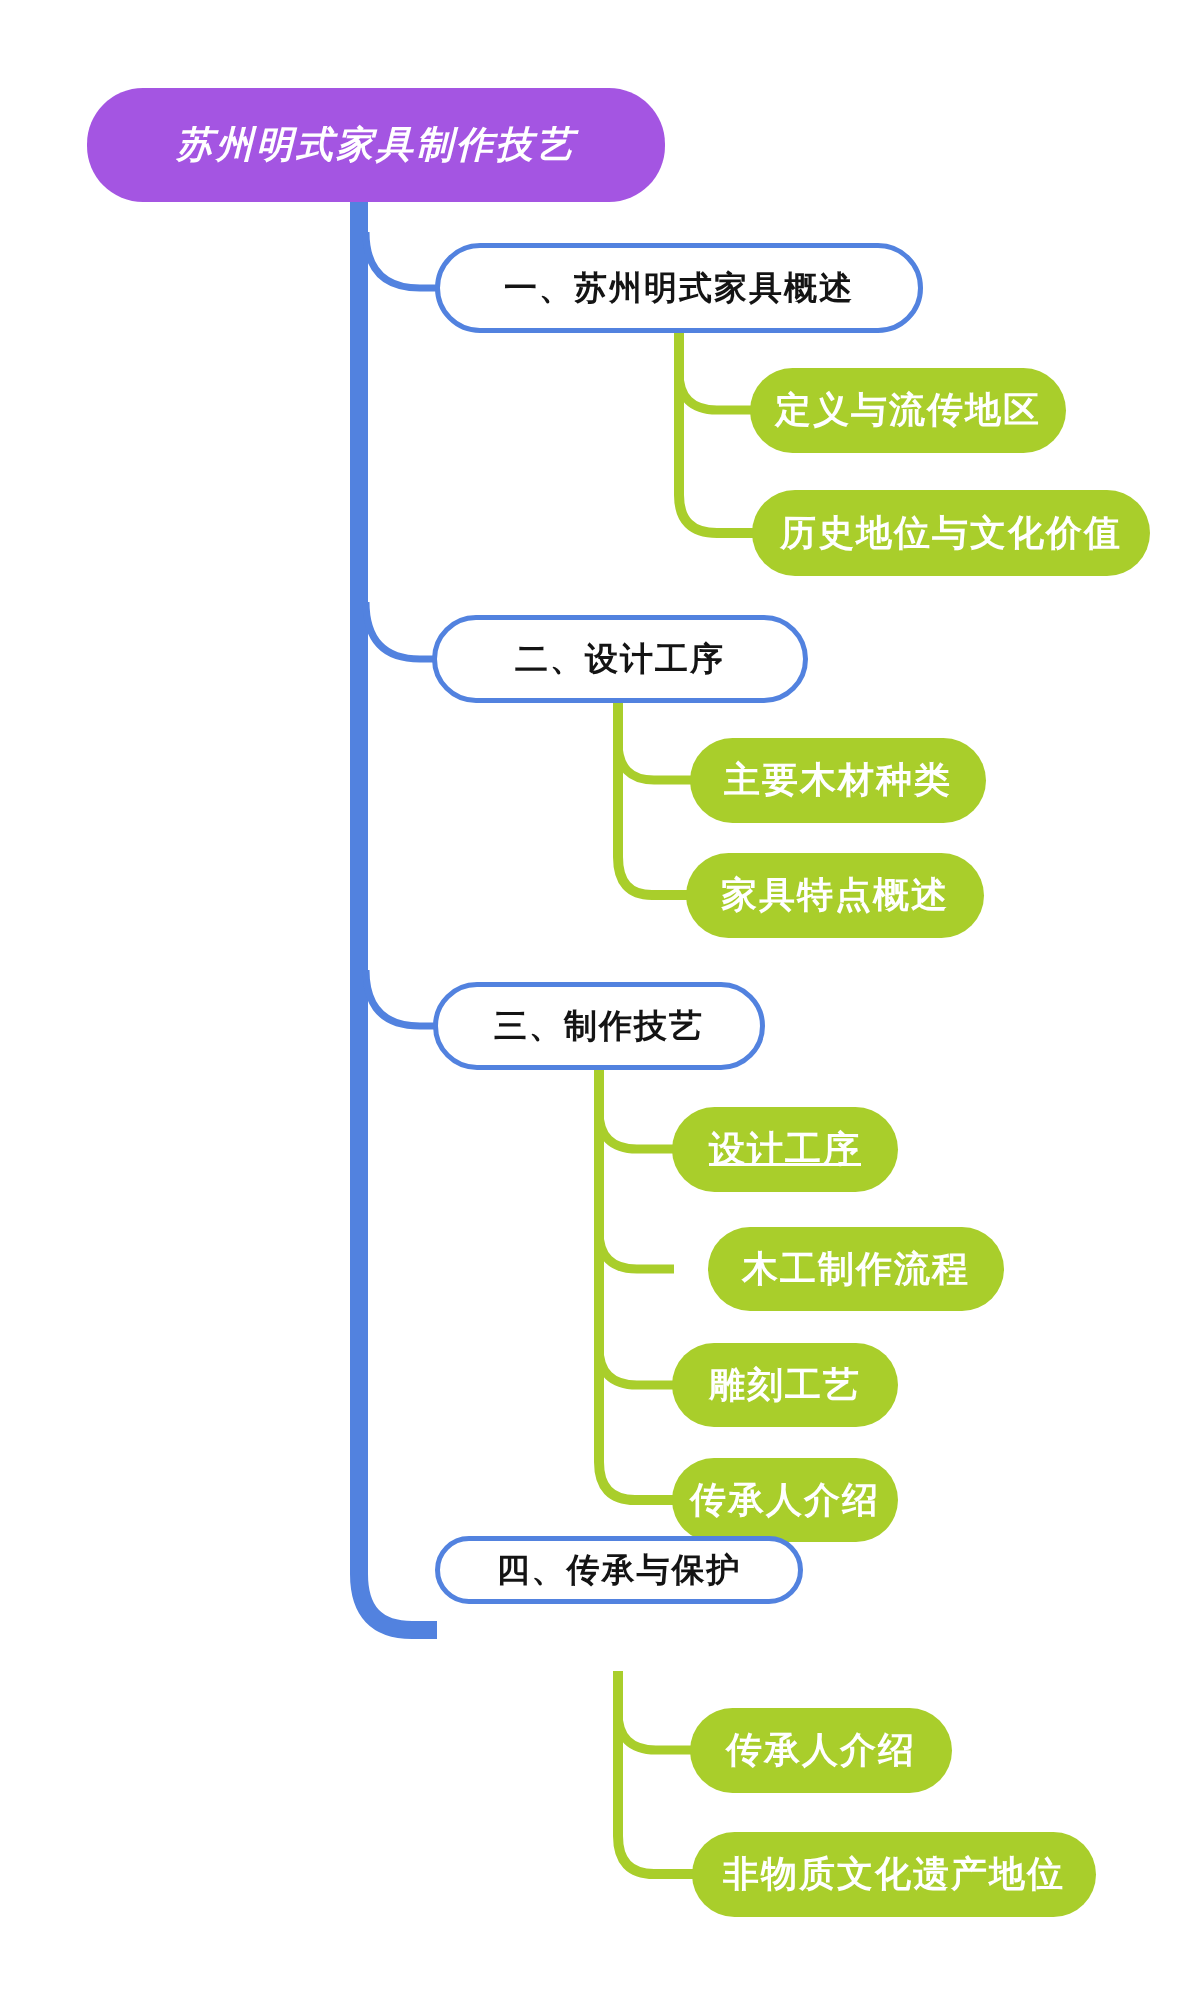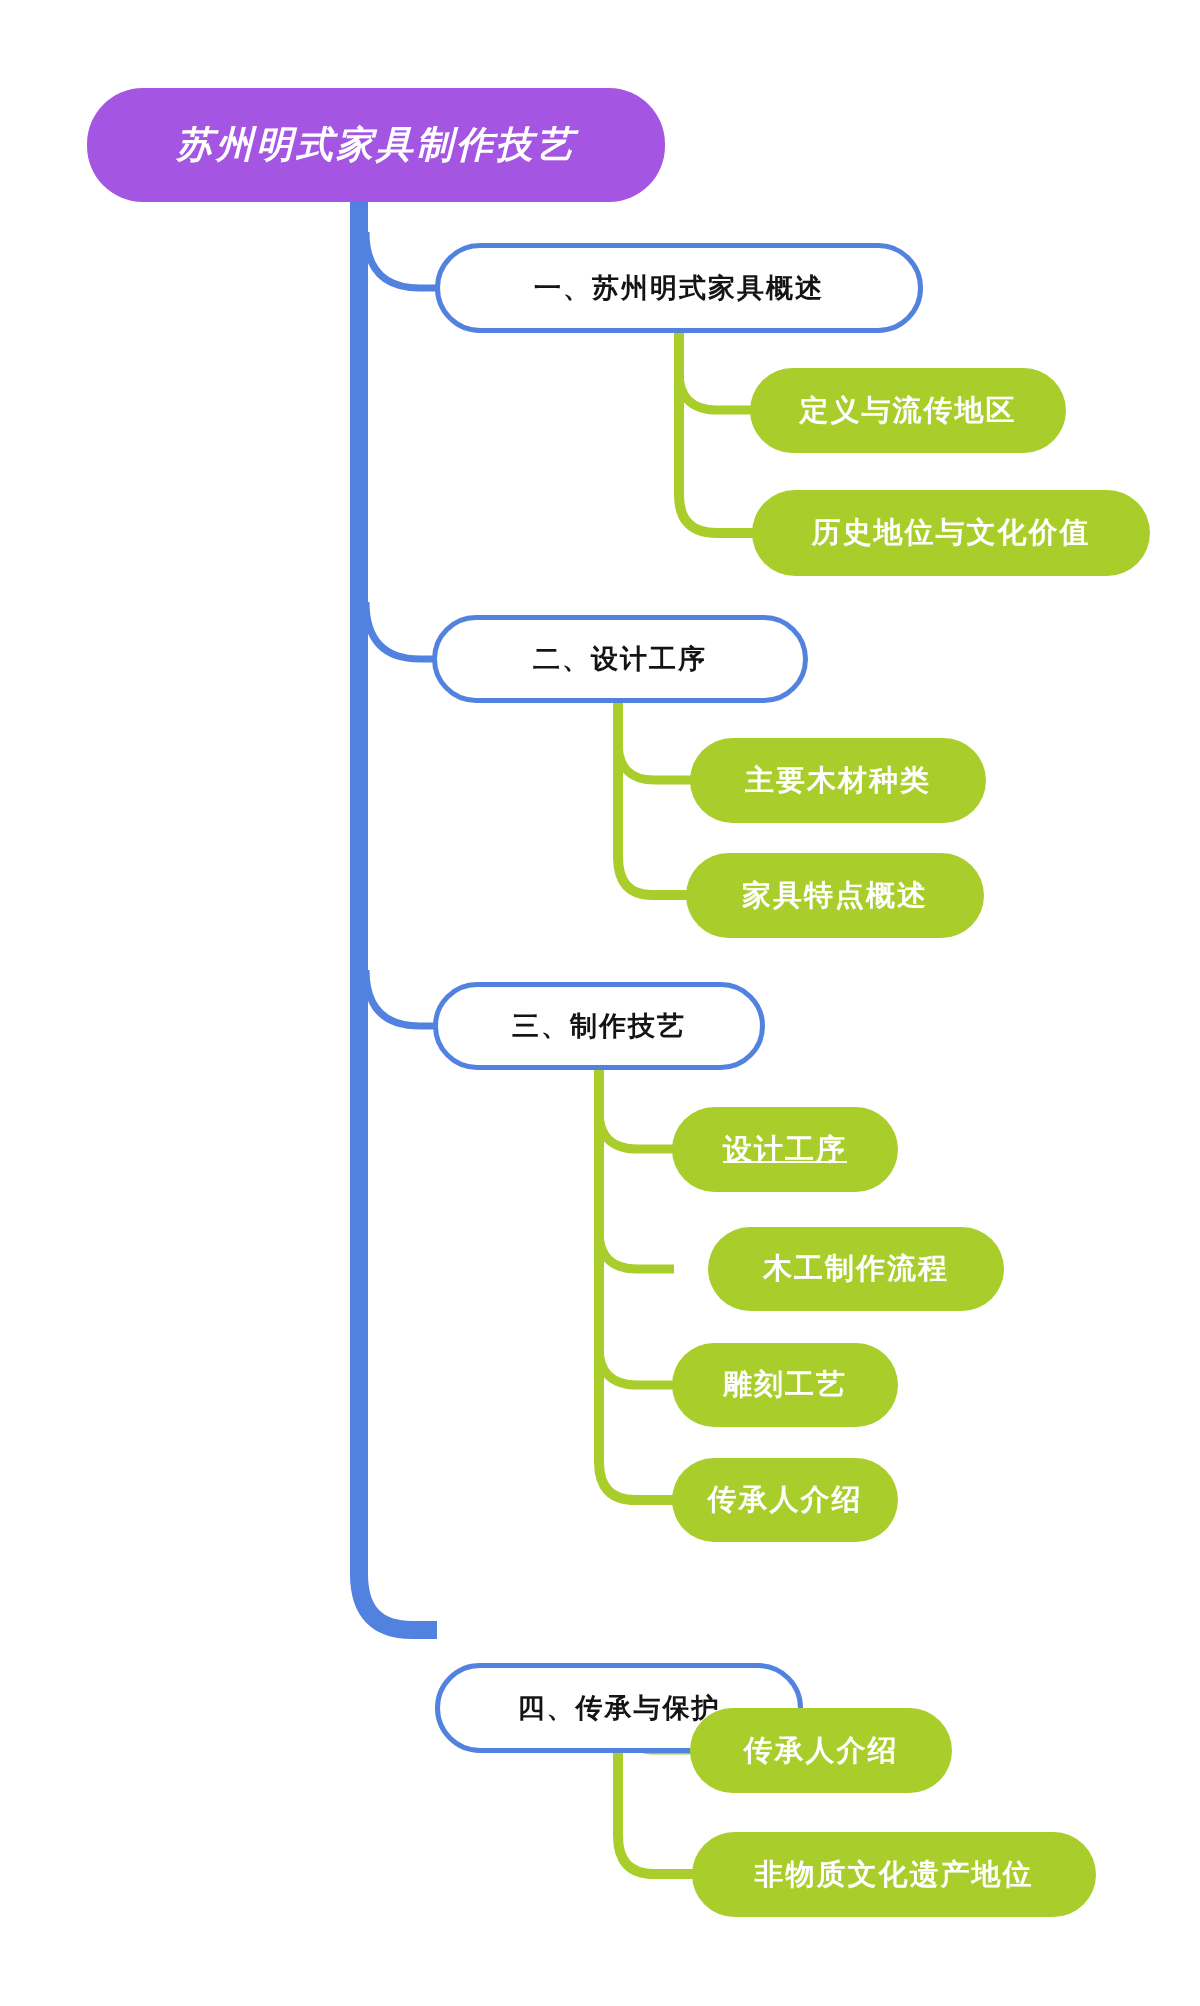--- a/index.html
+++ b/index.html
@@ -35,27 +35,27 @@
     background:var(--root-bg);
     color:var(--root-text);
     border-radius:56px;
     font-size:37px;letter-spacing:3px;font-style:italic;
   }
   .node-branch{
     background:#FFFFFF;
     border:5px solid var(--branch-border);
     color:var(--branch-text);
     border-radius:45px;
-    font-size:27px;letter-spacing:2px;
+    font-size:33px;letter-spacing:2px;
   }
   .node-child{
     background:var(--child-bg);
     color:var(--child-text);
     border-radius:43px;
-    font-size:29px;letter-spacing:2px;
+    font-size:36px;letter-spacing:2px;
   }
 </style>
 </head>
 <body>
 
 <svg id="connectors" width="1200" height="2006" viewBox="0 0 1200 2006" xmlns="http://www.w3.org/2000/svg">
 
   <path class="stroke-trunk" stroke-width="18" d="M359 196 V1574 Q359 1630 412 1630 H437"></path>
 
   <path class="stroke-trunk" stroke-width="7" d="M366 232 Q366 288 420 288 H437"></path>
@@ -86,15 +86,15 @@
 <div class="node node-branch" style="left:432px;top:615px;width:376px;height:88px;">二、设计工序</div>
 <div class="node node-child" style="left:690px;top:738px;width:296px;height:85px;">主要木材种类</div>
 <div class="node node-child" style="left:686px;top:853px;width:298px;height:85px;">家具特点概述</div>
 
 <div class="node node-branch" style="left:433px;top:982px;width:332px;height:88px;font-family:Liberation Serif, serif;">三、制作技艺</div>
 <div class="node node-child" style="left:672px;top:1107px;width:226px;height:85px;text-decoration:underline;">设计工序</div>
 <div class="node node-child" style="left:708px;top:1227px;width:296px;height:84px;">木工制作流程</div>
 <div class="node node-child" style="left:672px;top:1343px;width:226px;height:84px;">雕刻工艺</div>
 <div class="node node-child" style="left:672px;top:1458px;width:226px;height:84px;">传承人介绍</div>
 
-<div class="node node-branch" style="left:435px;top:1663px;width:368px;height:90px;">四、传承与保护</div>
+<div class="node node-branch" style="left:435px;top:1536px;width:368px;height:68px;">四、传承与保护</div>
 <div class="node node-child" style="left:690px;top:1708px;width:262px;height:85px;">传承人介绍</div>
 <div class="node node-child" style="left:692px;top:1832px;width:404px;height:85px;">非物质文化遗产地位</div>
 
 </body></html>

